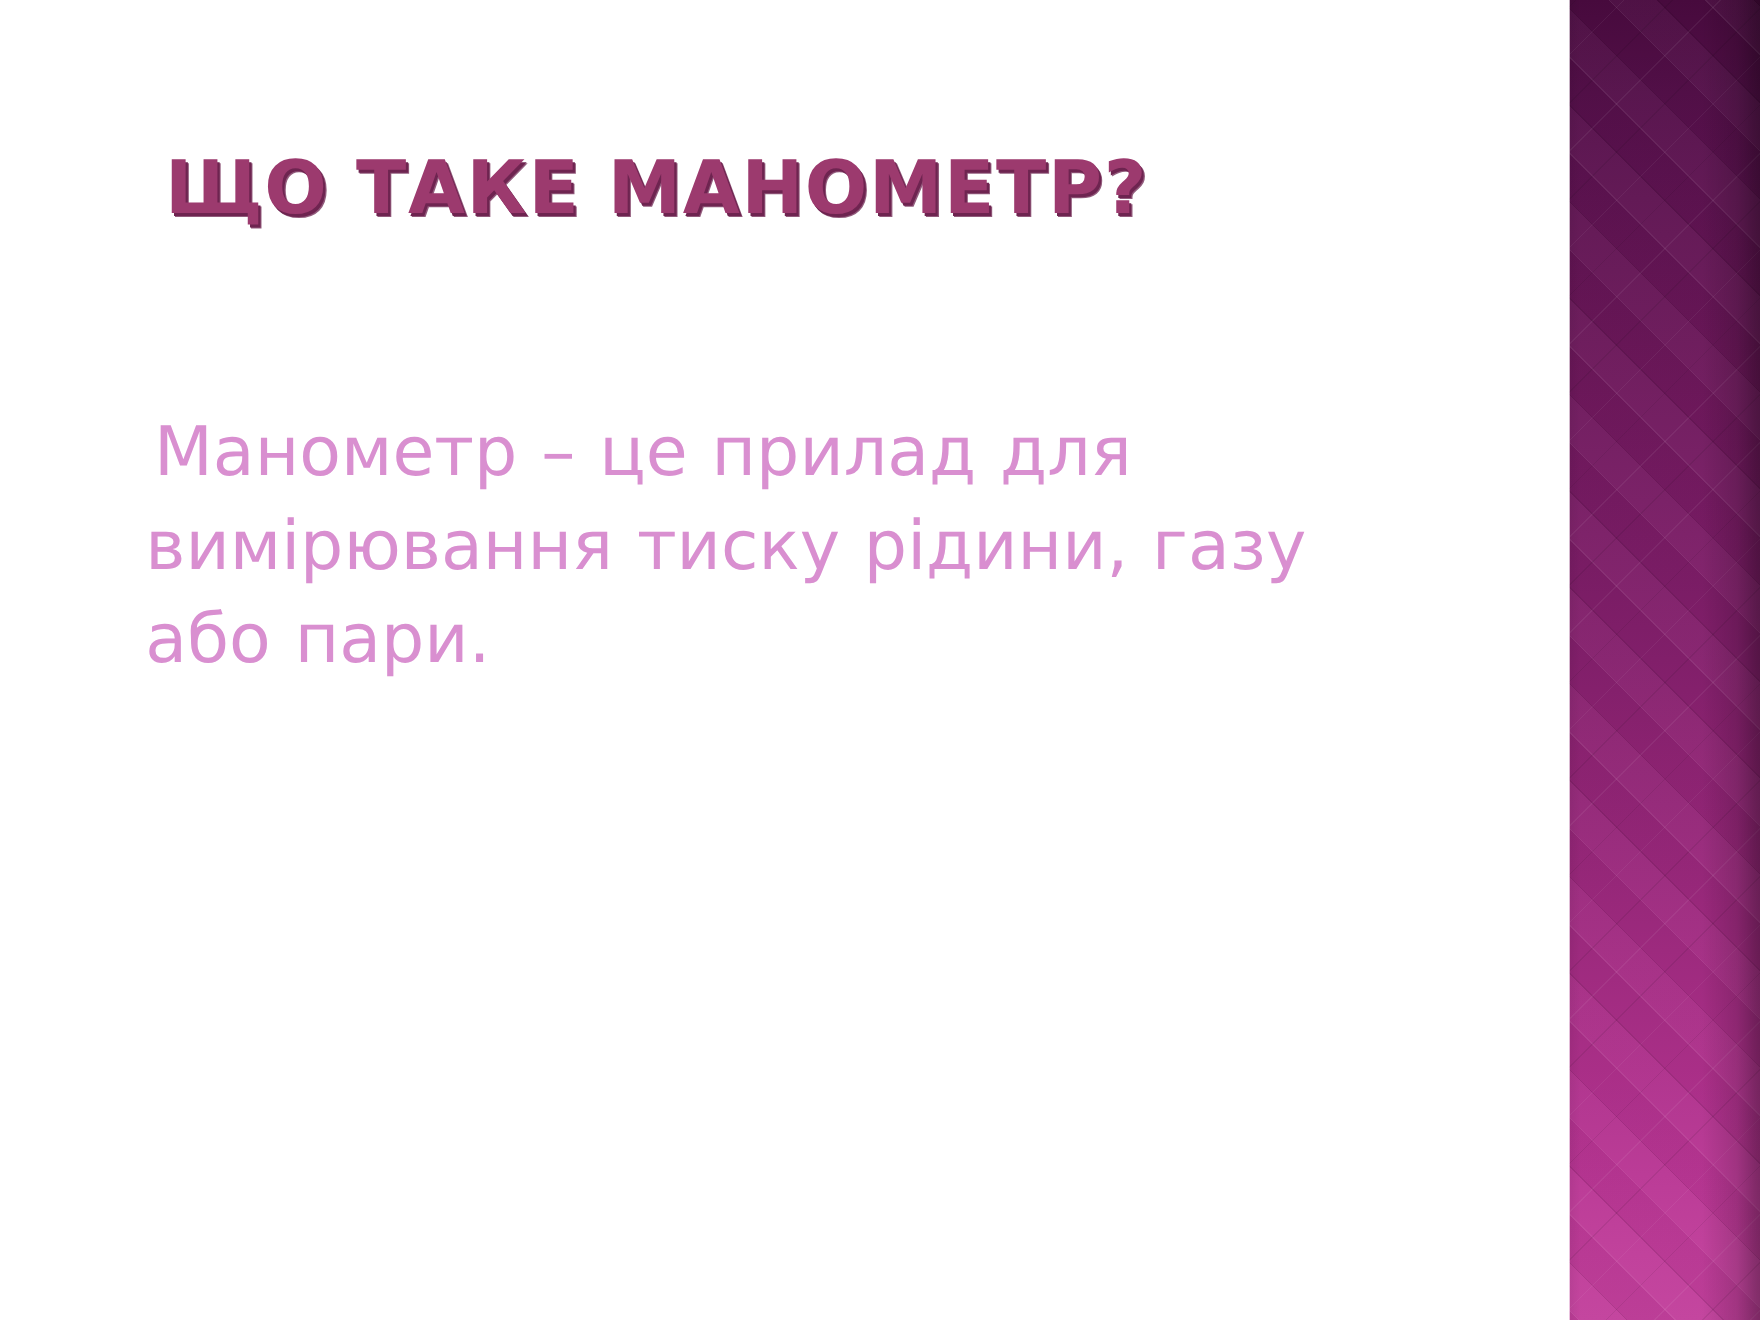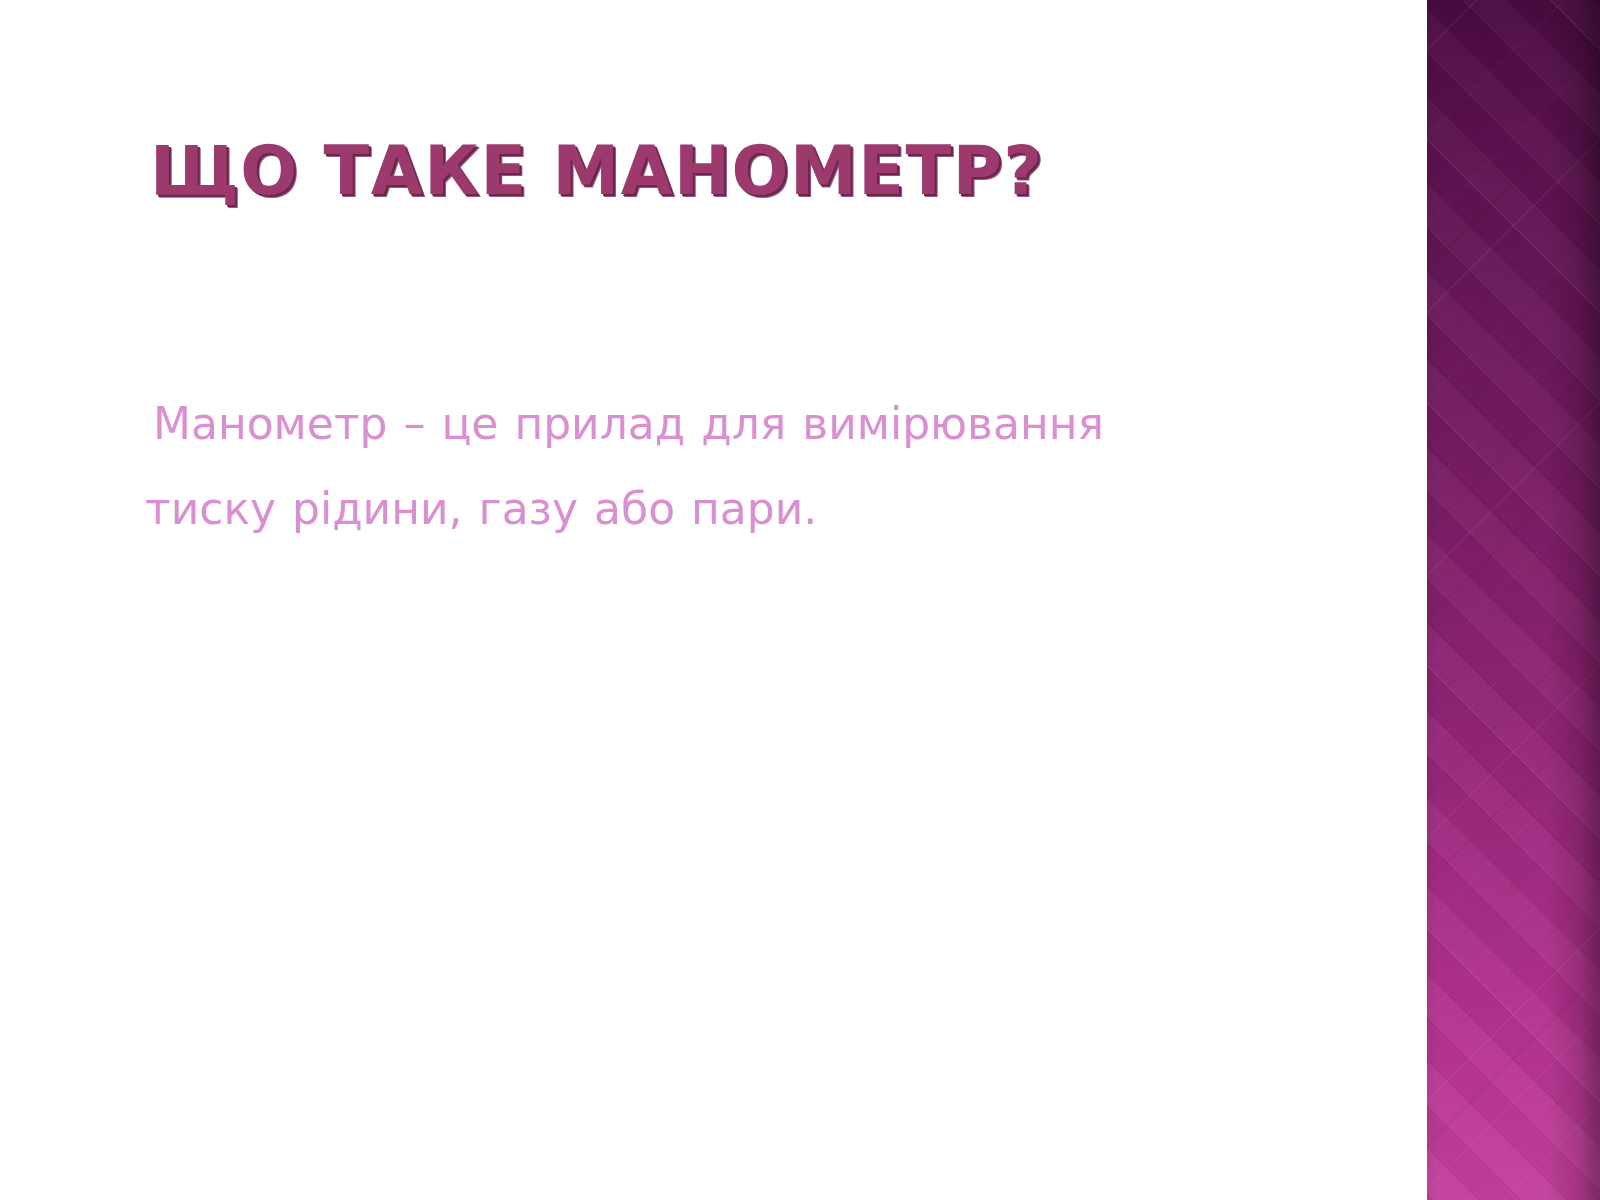--- a/index.html
+++ b/index.html
@@ -42,23 +42,23 @@
   }
 
   
   #body-block {
     position: absolute;
     left: 132px;
     top: 368px;
     width: 1110px;
   }
   #body-paragraph {
-    margin: 13px;
+    margin: 0;
     font-family: "DejaVu Sans", "Liberation Sans", sans-serif;
-    font-size: 44px;
+    font-size: 62px;
     font-weight: 400;
     line-height: 85px;
     color: #D98FD0;
     text-indent: 8px;
     word-spacing: 2px;
   }
 
   
   #sidebar {
     position: absolute;

